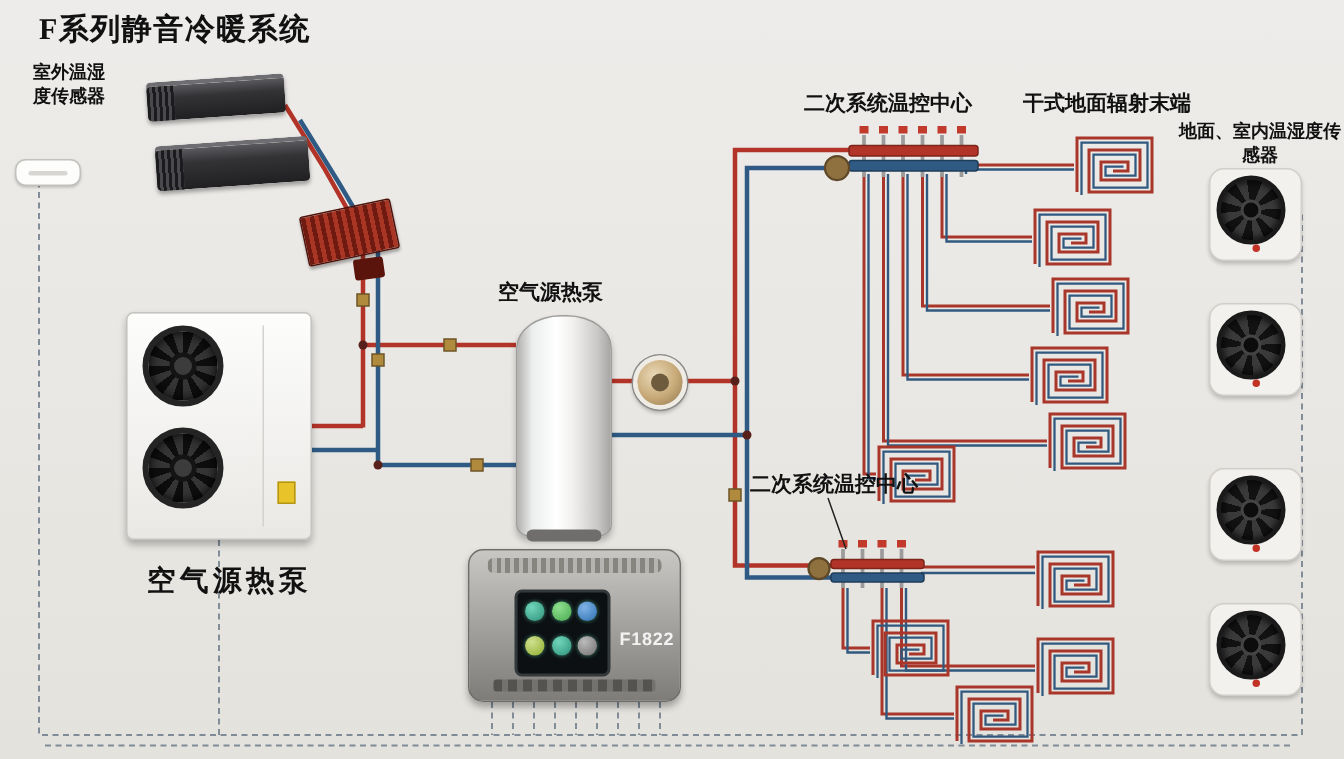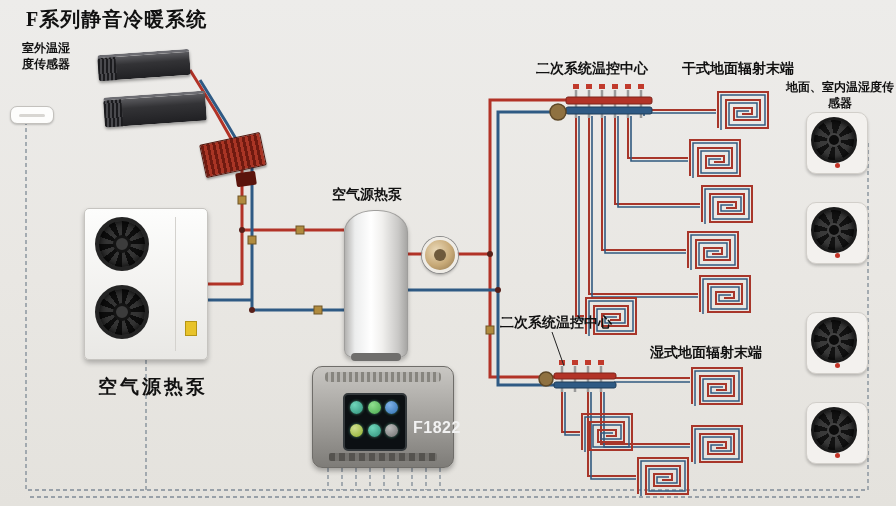--- a/index.html
+++ b/index.html
@@ -72,21 +72,21 @@
   .screen{position:absolute;left:30px;top:26px;width:64px;height:58px;background:#0c1013;
         border:2px solid #33383b;border-radius:5px;display:grid;grid-template-columns:repeat(3,1fr);
         gap:3px;padding:6px 5px;}
   .ico{width:13px;height:13px;border-radius:50%;box-shadow:0 0 3px rgba(120,255,200,.5);}
   .ico1{background:radial-gradient(circle at 35% 30%,#6fd6ba,#2f8f7a);}
   .ico2{background:radial-gradient(circle at 35% 30%,#8fe08f,#49a84e);}
   .ico3{background:radial-gradient(circle at 35% 30%,#7fb3e8,#2e6fae);}
   .ico4{background:radial-gradient(circle at 35% 30%,#cfe08f,#8fae2e);}
   .ico5{background:radial-gradient(circle at 35% 30%,#6fd6ba,#2f8f7a);}
   .ico6{background:radial-gradient(circle at 35% 30%,#bbb,#6f6f6f);}
-  .model{position:absolute;left:100px;top:52px;font-size:16px;font-weight:700;color:#f2f2f2;letter-spacing:.5px;}
+  .model{position:absolute;left:100px;top:52px;font-size:12px;font-weight:700;color:#f2f2f2;letter-spacing:.5px;}
 
   
   .sensor{position:absolute;left:806px;width:62px;height:62px;background:#f3f1ee;
         border:1px solid #d2cfca;border-radius:10px;box-shadow:0 2px 3px rgba(0,0,0,.2);}
   .s1{top:112px;} .s2{top:202px;} .s3{top:312px;} .s4{top:402px;}
   .sfan{position:absolute;left:4px;top:4px;width:46px;height:46px;border-radius:50%;
         background:repeating-conic-gradient(#121212 0deg 22deg,#3a3a3a 22deg 44deg);
         border:3px solid #1a1a1a;box-shadow:inset 0 0 6px #000;}
   .sfan::after{content:"";position:absolute;left:50%;top:50%;width:10px;height:10px;transform:translate(-50%,-50%);
         border-radius:50%;background:#0c0c0c;border:2px solid #444;}
@@ -285,15 +285,14 @@
   <div class="outsensor"></div>
 
   <div class="label l-title">F系列静音冷暖系统</div>
   <div class="label l-outdoor">室外温湿度传感器</div>
   <div class="label l-hp">空气源热泵</div>
   <div class="label l-tank">空气源热泵</div>
   <div class="label l-cctop">二次系统温控中心</div>
   <div class="label l-sens">地面、室内温湿度传感器</div>
   <div class="label l-dry">干式地面辐射末端</div>
   <div class="label l-ccmid">二次系统温控中心</div>
-  <div class="label l-wet">湿式地面辐射末端</div>
 
 </div>
 
 </body></html>

